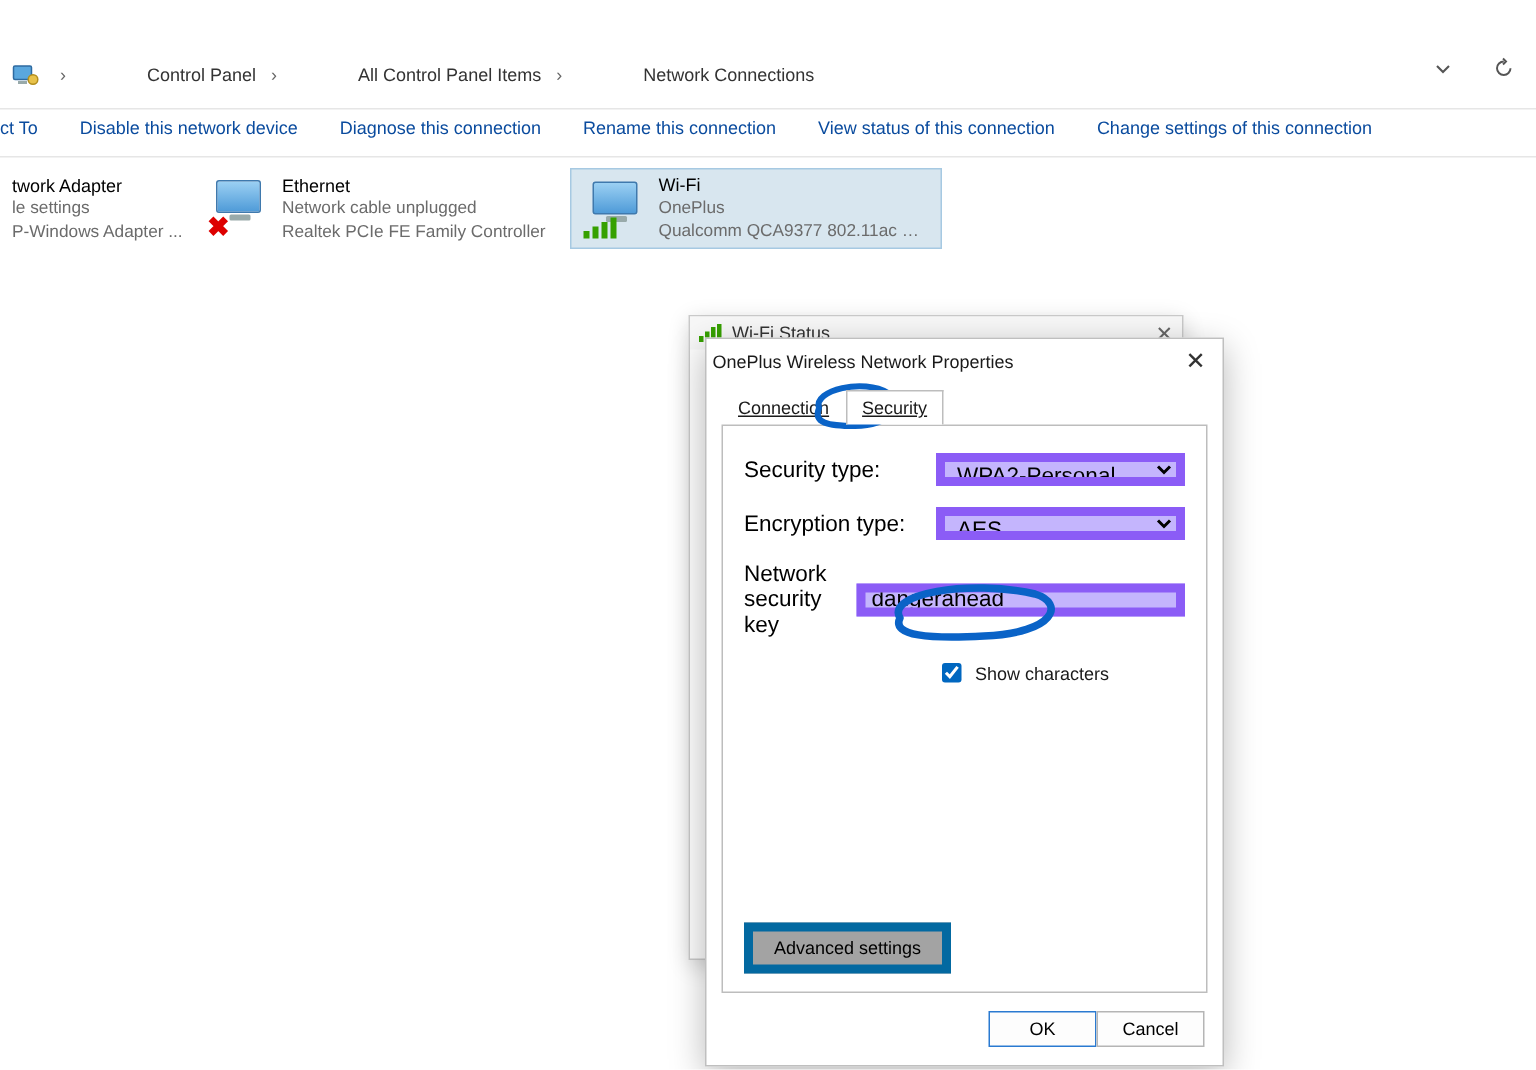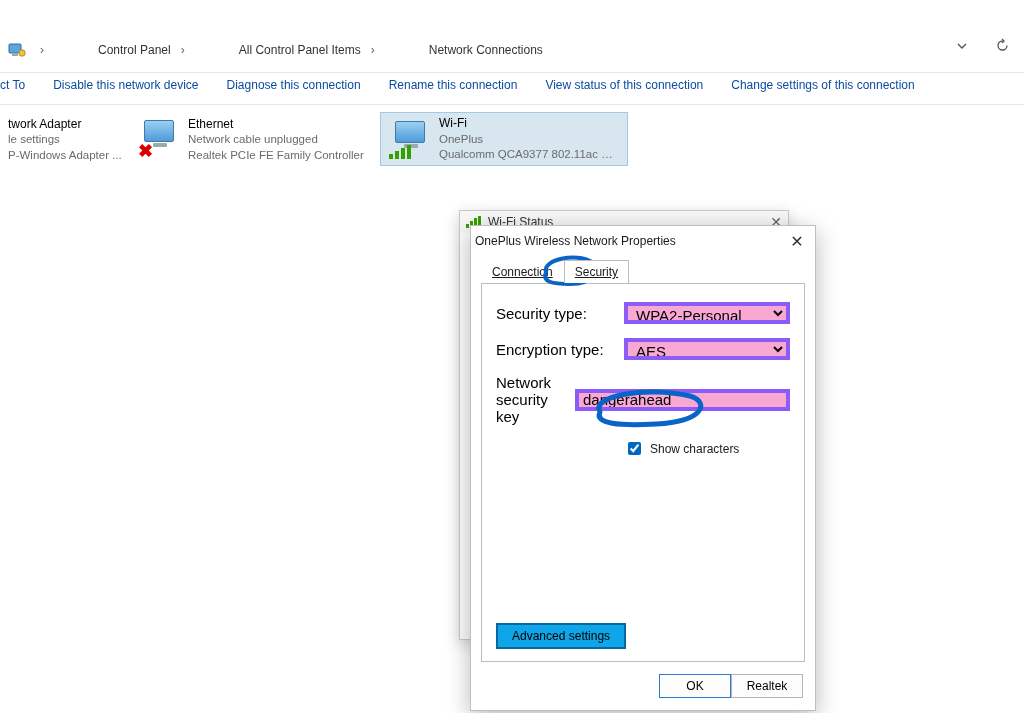--- a/index.html
+++ b/index.html
@@ -189,37 +189,37 @@
     position:relative;
   }
   .form-row{
     display:flex; align-items:center;
     margin-bottom: 14px;
     font-size:15px;
   }
   .form-row .lbl{ width: 128px; color:#000; }
   .form-row select, .form-row input[type=text]{
     flex:1; height:22px;
-    border:4px solid #8b5cf6;
-    background:#f9a8d4;
+    border:6px solid #8b5cf6;
+    background:#c4b5fd;
     font: inherit;
     padding: 0 4px;
   }
   .chk-row{
     display:flex; align-items:center;
     margin-left: 128px;
     font-size:12px;
     gap:6px;
   }
   .chk-row input{ accent-color:#0067c0; }
 
   .adv-btn{
     position:absolute; left:14px; bottom:12px;
     padding: 4px 14px;
-    background:#0ea5e9; border:2px solid #0369a1;
+    background:#a3a3a3; border:6px solid #0369a1;
     font:inherit; cursor:pointer;
   }
 
   .btn-row{
     height:48px; display:flex; justify-content:flex-end;
     align-items:center; padding: 0 12px;
   }
   .btn{
     min-width:72px; height:24px;
     background:#fdfdfd; border:1px solid #b5b5b5;
@@ -361,21 +361,21 @@
     <div class="chk-row">
       <input type="checkbox" checked="" style="">
       <span>Show characters</span>
     </div>
 
     <button class="adv-btn">Advanced settings</button>
   </div>
 
   <div class="btn-row">
     <button class="btn primary">OK</button>
-    <button class="btn">Realtek</button>
+    <button class="btn">Cancel</button>
   </div>
 </div>
 
 <div class="annot" style="left:536px; top:254px;">
   <svg width="66" height="34" viewBox="0 0 66 34">
     <path d="M10 18 C6 6, 40 -2, 56 8 C66 15, 58 30, 34 30 C16 30, 6 28, 10 18 Z" fill="none" stroke="#0a63c7" stroke-width="4" stroke-linecap="round" stroke-linejoin="round"></path>
   </svg>
 </div>
 <div class="annot" style="left:586px; top:388px;">
   <svg width="126" height="42" viewBox="0 0 126 42">

